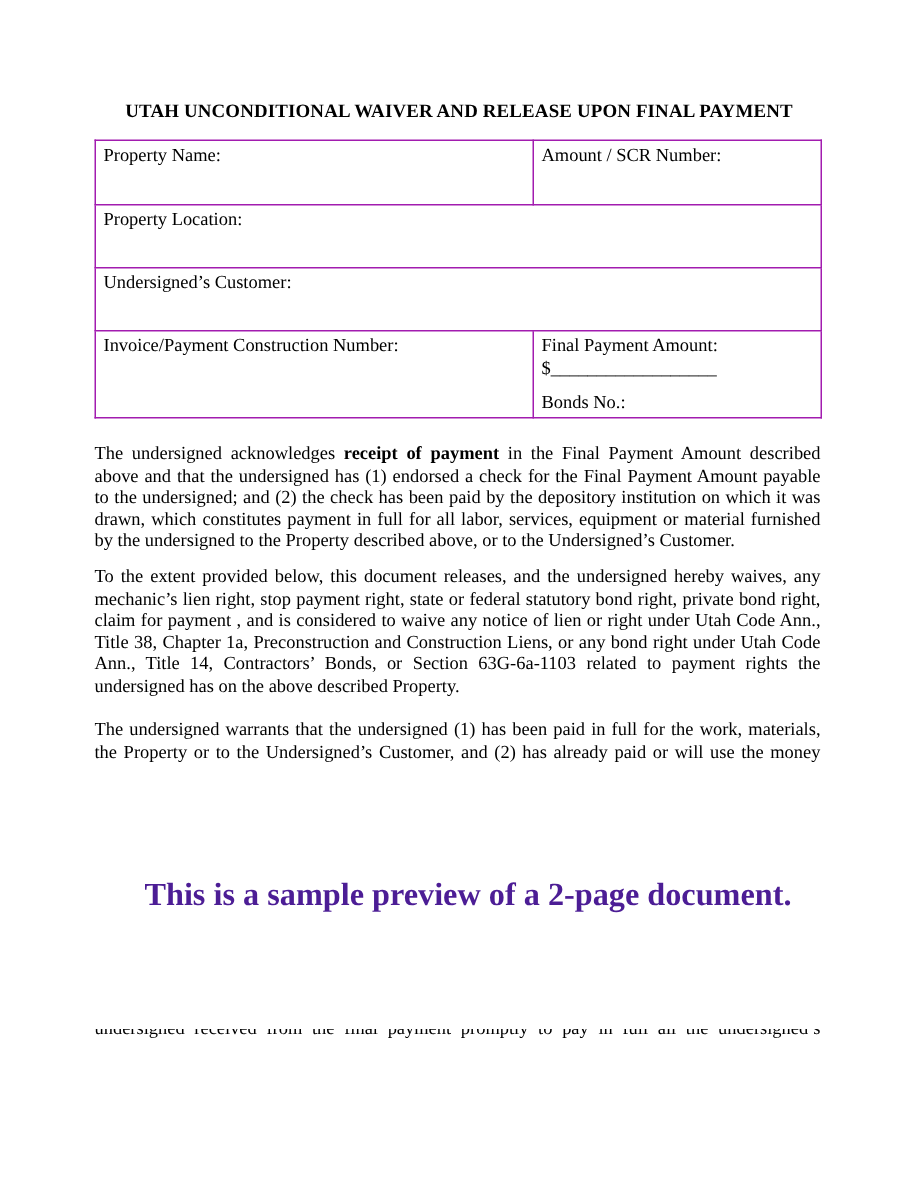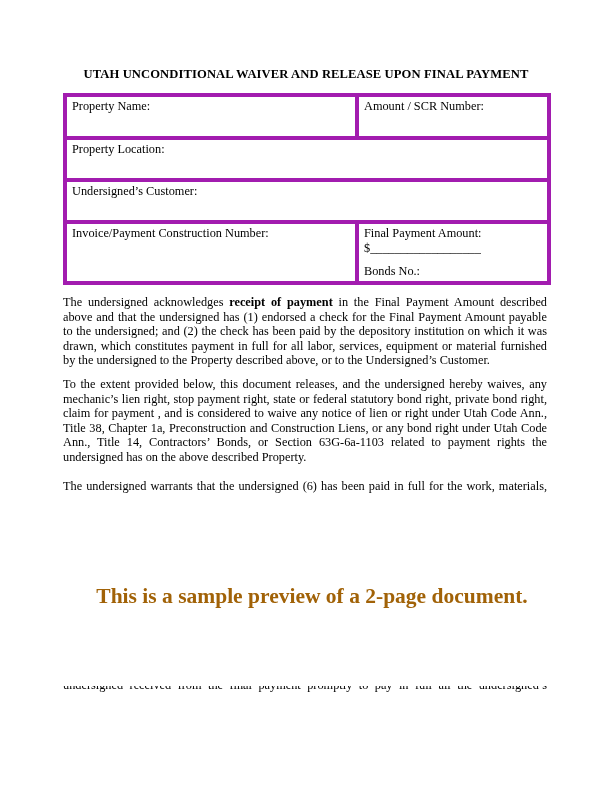--- a/index.html
+++ b/index.html
@@ -27,21 +27,21 @@
   .form-table {
     position: absolute;
     top: 93px;
     left: 63px;
     width: 484px;
     border-collapse: collapse;
     table-layout: fixed;
     font-size: 12.3px;
   }
   .form-table td {
-    border: 4px solid #a21caf;
+    border: 1px solid #a21caf;
     vertical-align: top;
     padding: 2px 5px;
     line-height: 14.5px;
   }
   .col-left  { width: 292px; }
   .col-right { width: 192px; }
   .row-1 td { height: 43px; }
   .row-2 td { height: 42px; }
   .row-3 td { height: 42px; }
   .row-4 td { height: 54px; }
@@ -139,22 +139,23 @@
     </tbody>
   </table>
 
   <div class="para para-p1">
     <span>The undersigned acknowledges </span><b>receipt of payment</b><span> in the Final Payment Amount described above and that the undersigned has (1) endorsed a check for the Final Payment Amount payable to the undersigned;  and (2) the check has been paid by the depository institution on which it was drawn, which constitutes payment in full for all labor, services, equipment or material furnished by the undersigned to the Property described above, or to the Undersigned’s Customer.</span>
   </div>
 
   <div class="para para-p2">To the extent provided below, this document releases, and the undersigned hereby waives, any mechanic’s lien right, stop payment right, state or federal statutory bond right, private bond right, claim for payment , and  is considered to waive any notice of lien or right under Utah Code Ann., Title 38, Chapter 1a, Preconstruction and Construction Liens, or any bond right under Utah Code Ann., Title 14, Contractors’ Bonds, or Section 63G-6a-1103 related to payment rights the undersigned has on the above described Property.</div>
 
   <div class="para para-p3">
-    <div class="jline">The undersigned warrants that the undersigned (6) has been paid in full for the work, materials,</div>
+    <div class="jline">The undersigned warrants that the undersigned (1) has been paid in full for the work, materials,</div>
+    <div class="jline">the Property or to the Undersigned’s Customer, and (2) has already paid or will use the money</div>
   </div>
 
   <div class="clip-line-bottom">undersigned received from the final payment promptly to pay in full all the undersigned’s</div>
 
   <div class="preview-overlay">
-    <div class="preview-text" style="color: #a16207; padding-left: 12px;">This is a sample preview of a 2-page document.</div>
+    <div class="preview-text" style="color: #4c1d95; padding-left: 12px;">This is a sample preview of a 2-page document.</div>
   </div>
 
 </div>
 
 </body></html>

